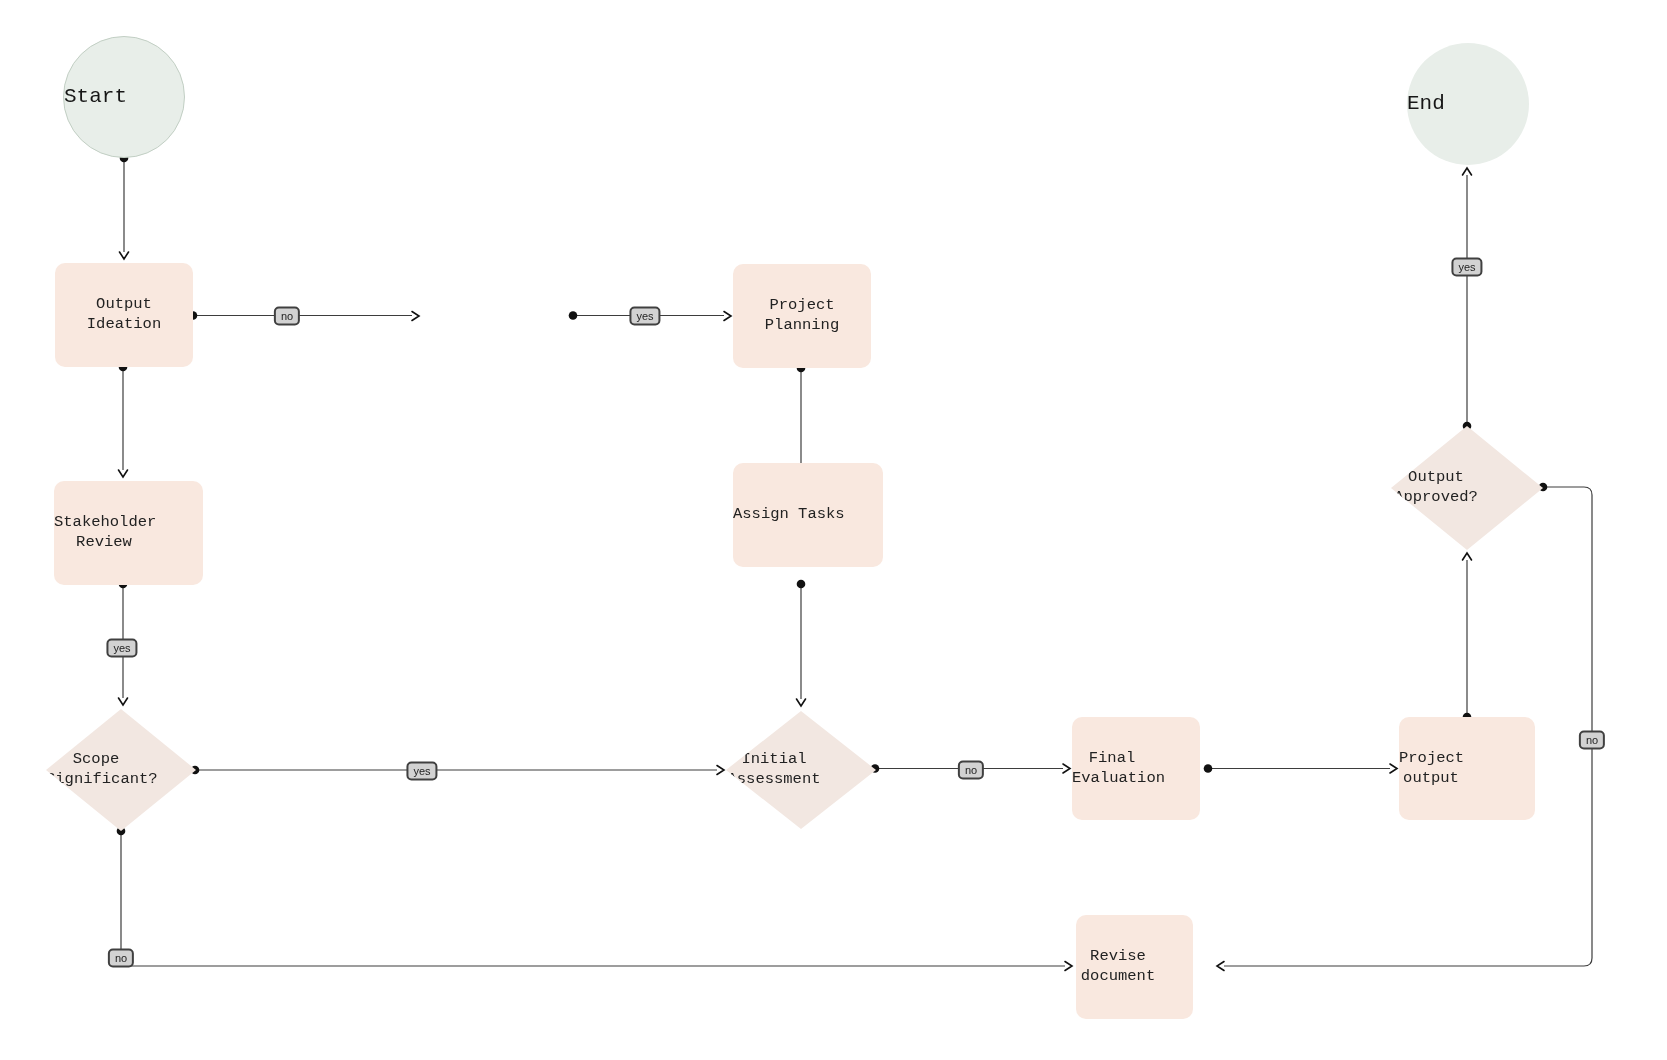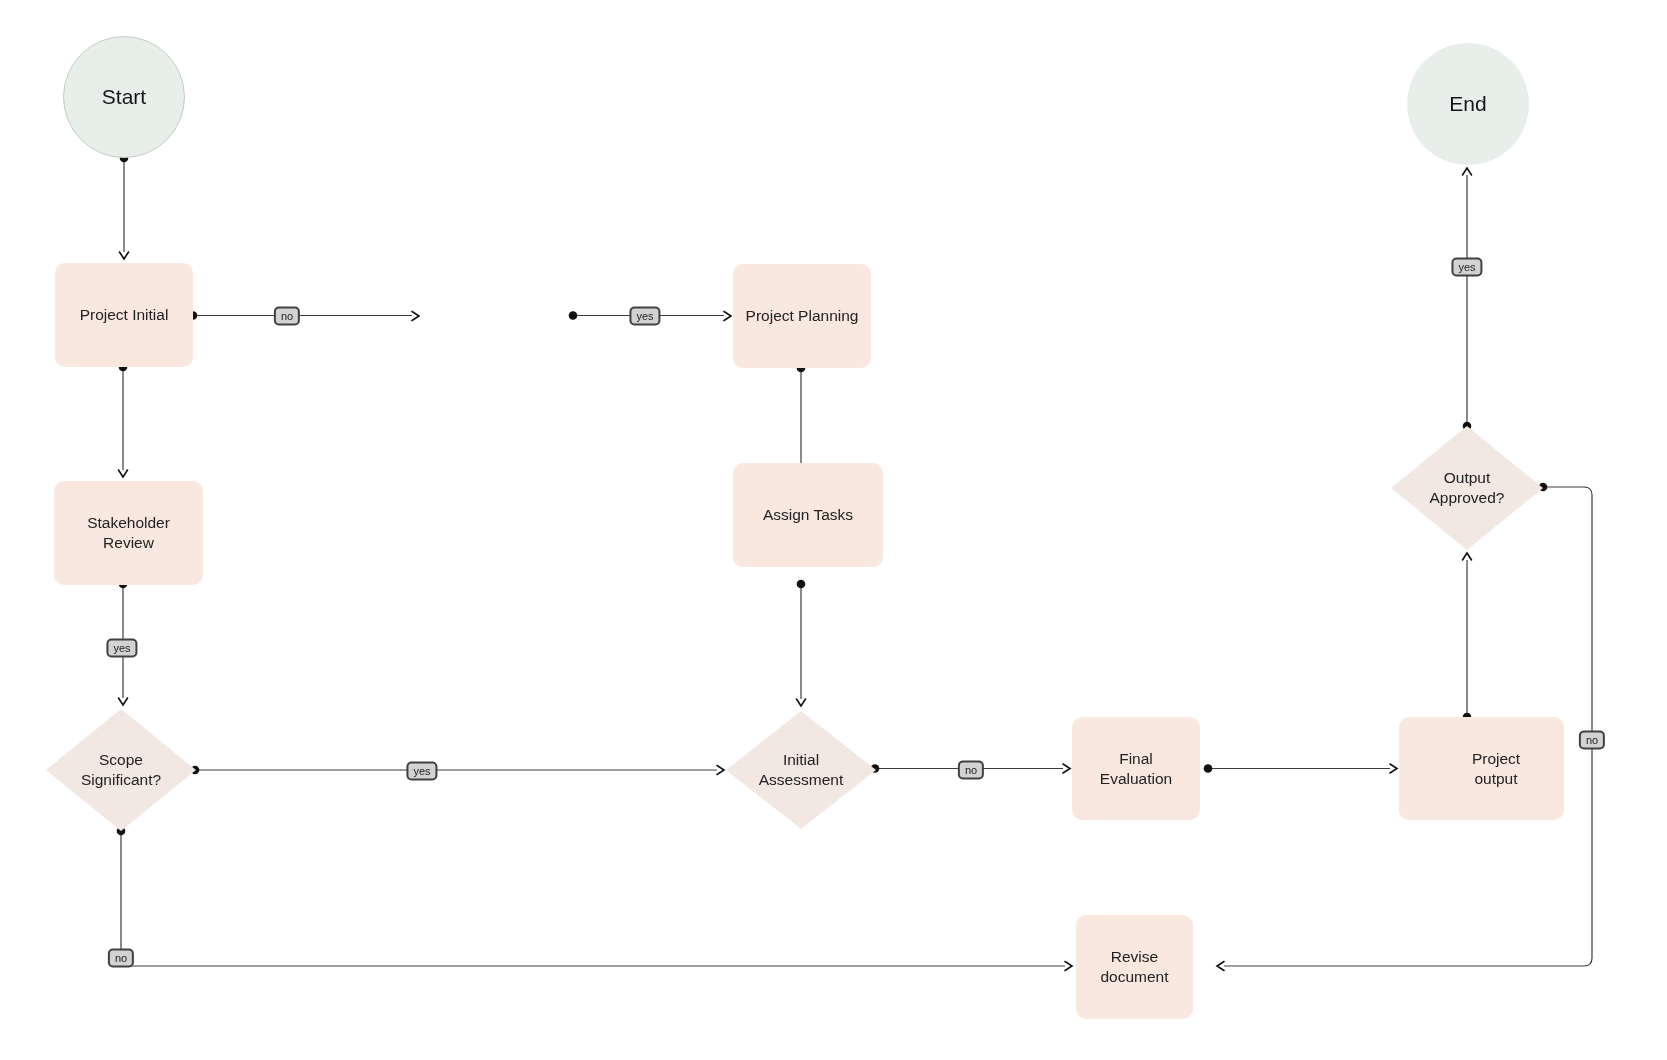--- a/index.html
+++ b/index.html
@@ -4,33 +4,33 @@
 <style>
   html,body{margin:0;padding:0;background:#ffffff;}
   .canvas{
     position:relative;width:1667px;height:1060px;background:#ffffff;
     font-family:"Liberation Sans",sans-serif;color:#1f1f1f;overflow:hidden;
   }
   svg.edge-layer{position:absolute;left:0;top:0;width:1667px;height:1060px;}
   .edge{stroke:#3d3d3d;stroke-width:1.2;fill:none;}
   .arrowhead{stroke:#111111;stroke-width:1.6;fill:none;stroke-linejoin:miter;stroke-linecap:round;}
   .srcdot{fill:#111111;}
-  .node{position:absolute;display:flex;align-items:center;justify-content:center;
-        text-align:center;line-height:1.28;font-size:15.5px;color:#222222;}
+  .node{position:absolute;display:flex;align-items:center;justify-content:flex-start;
+        text-align:center;line-height:1.28;font-size:15.5px;color:#222222;font-family:Liberation Mono, monospace;}
   .node span{display:inline-block;}
   .terminal{border-radius:50%;background:#e8eee9;font-size:21px;color:#161616;box-sizing:border-box;}
   .terminal.start{left:63px;top:36px;width:122px;height:122px;border:1.5px solid #c2cfc4;}
   .terminal.end{left:1407px;top:43px;width:122px;height:122px;}
   .process{background:#f9e8df;border-radius:10px;}
   .proc-project-ideation{left:55px;top:263px;width:138px;height:104px;}
   .proc-project-planning{left:733px;top:264px;width:138px;height:104px;}
   .proc-stakeholder-review{left:54px;top:481px;width:149px;height:104px;}
   .proc-assign-tasks{left:733px;top:463px;width:150px;height:104px;}
   .proc-final-evaluation{left:1072px;top:717px;width:128px;height:103px;}
-  .proc-project-output{left:1399px;top:717px;width:136px;height:103px;padding-left:29px;}
+  .proc-project-output{left:1399px;top:717px;width:136px;height:103px;}
   .proc-revise-document{left:1076px;top:915px;width:117px;height:104px;}
   .decision{background:#f2e7e1;clip-path:polygon(50% 0%,100% 50%,50% 100%,0% 50%);}
   .dec-concept-approved{left:421px;top:253px;width:152px;height:126px;}
   .dec-scope-significant{left:46px;top:709px;width:150px;height:122px;}
   .dec-initial-assessment{left:726px;top:711px;width:150px;height:118px;}
   .dec-output-approved{left:1391px;top:426px;width:152px;height:124px;}
   .w96{max-width:96px;} .w100{max-width:100px;} .w90{max-width:90px;}
   .w84{max-width:84px;} .w80{max-width:80px;} .w64{max-width:64px;}
   .pill{
     position:absolute;transform:translate(-50%,-50%);
@@ -96,21 +96,21 @@
   </svg>
 
   <div class="node terminal start">
     <span>Start</span>
   </div>
   <div class="node terminal end">
     <span>End</span>
   </div>
 
   <div class="node process proc-project-ideation">
-    <span>Project Initial</span>
+    <span>Output Ideation</span>
   </div>
   <div class="node process proc-project-planning">
     <span>Project Planning</span>
   </div>
   <div class="node process proc-stakeholder-review">
     <span class="w100">Stakeholder Review</span>
   </div>
   <div class="node process proc-assign-tasks">
     <span>Assign Tasks</span>
   </div>

